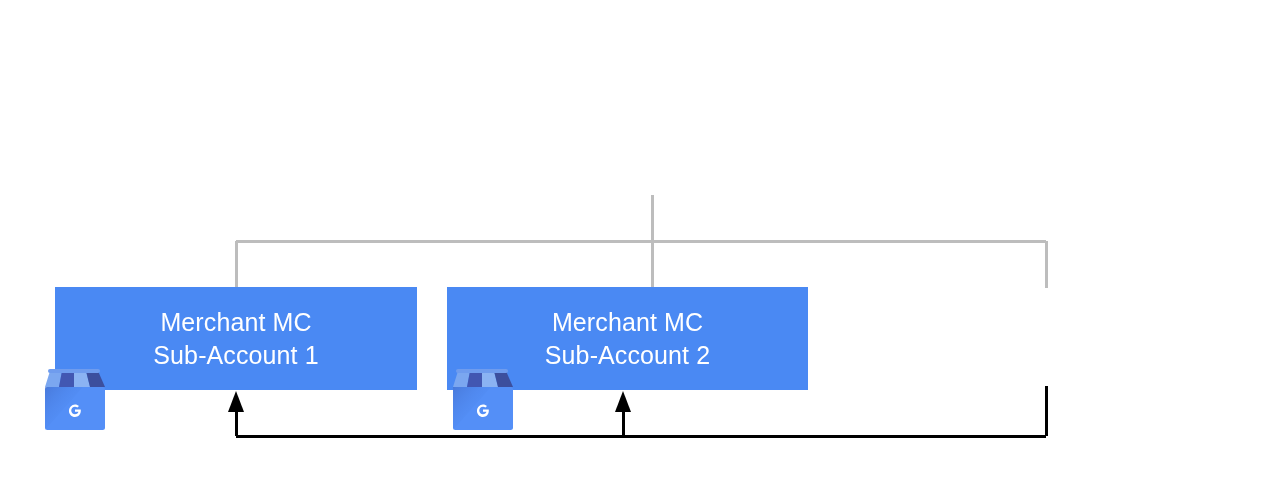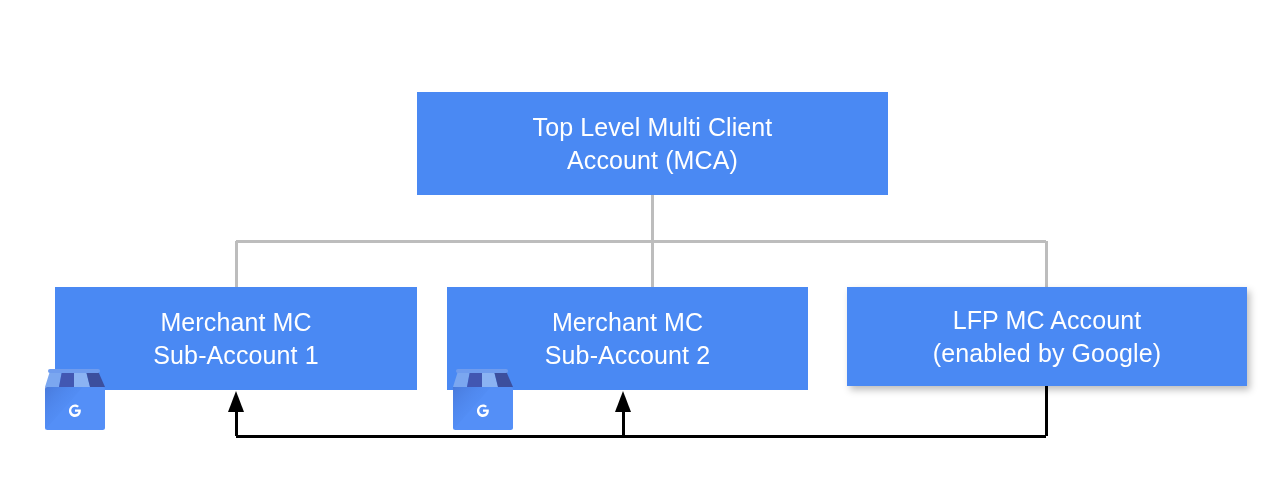--- a/index.html
+++ b/index.html
@@ -114,39 +114,31 @@
       <line x1="236" y1="436" x2="1046" y2="436"></line>
 
       <line x1="236" y1="436" x2="236" y2="404"></line>
       <line x1="623" y1="436" x2="623" y2="404"></line>
     </g>
 
     <polygon points="236,391 228,412 244,412" fill="#000000"></polygon>
     <polygon points="623,391 615,412 631,412" fill="#000000"></polygon>
   </svg>
 
-  <div class="node-box" id="box-top" style="background:#4a89f3;">
-    <span class="node-label">Top Level Multi Client
-Account (MCA)</span>
-  </div>
 
   <div class="node-box" id="box-sub1" style="background:#4a89f3;">
     <span class="node-label">Merchant MC
 Sub-Account 1</span>
   </div>
 
   <div class="node-box" id="box-sub2" style="background:#4a89f3;">
     <span class="node-label">Merchant MC
 Sub-Account 2</span>
   </div>
 
-  <div class="node-box" id="box-lfp" style="background:#4a89f3;">
-    <span class="node-label">LFP MC Account
-(enabled by Google)</span>
-  </div>
 
   <svg class="gmb-icon" id="gmb-icon-1" viewBox="0 0 74 74" xmlns="http://www.w3.org/2000/svg">
     <defs>
       <linearGradient id="gmbShadow1" x1="0" y1="0" x2="1" y2="1">
         <stop offset="0%" stop-color="#3f68c4" stop-opacity="0.55"></stop>
         <stop offset="55%" stop-color="#4a83e8" stop-opacity="0.12"></stop>
         <stop offset="100%" stop-color="#548ff7" stop-opacity="0"></stop>
       </linearGradient>
     </defs>
 

